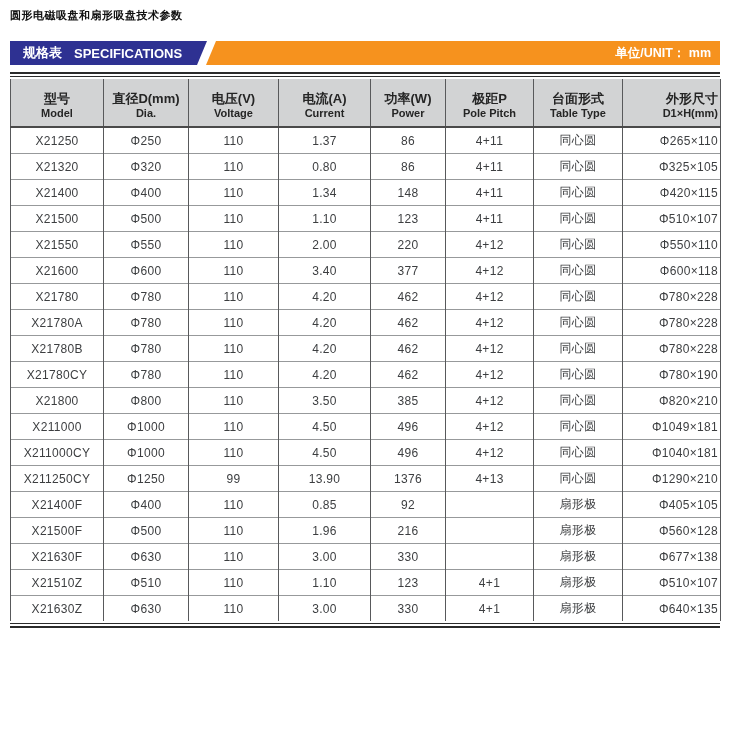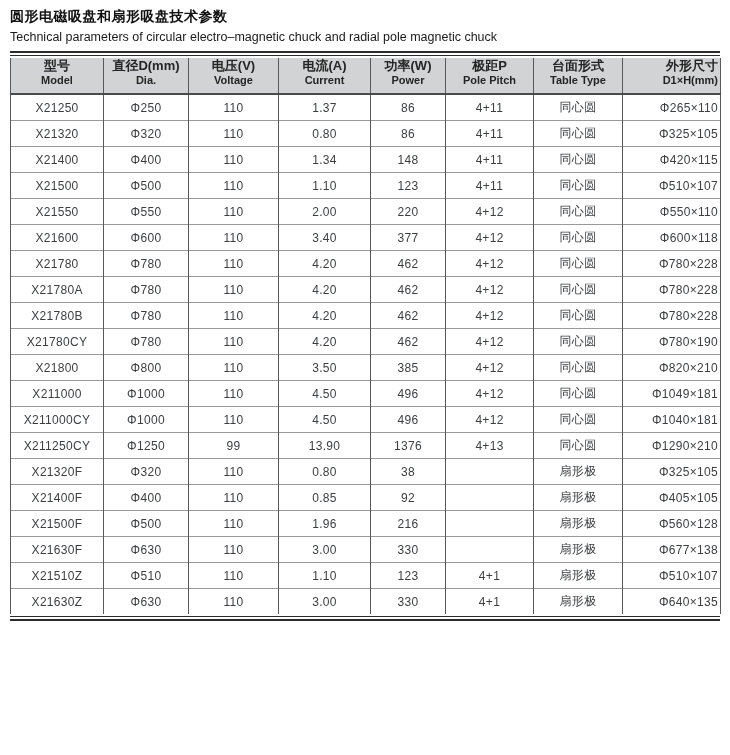--- a/index.html
+++ b/index.html
@@ -4,21 +4,21 @@
 <style>
   html,body { margin:0; padding:0; background:#ffffff; }
   body {
     width:730px; height:755px;
     font-family:"Liberation Sans", sans-serif;
     color:#1d1d1d;
     overflow:hidden;
   }
   .page { padding:8px 10px 0 10px; box-sizing:border-box; }
 
-  .title-zh { font-size:14px; font-weight:bold; color:#111; letter-spacing:.5px; }
+  .title-zh { font-size:11px; font-weight:bold; color:#111; letter-spacing:.5px; }
   .title-en { font-size:12.5px; color:#1a1a1a; margin-top:4px; }
 
   .banner { position:relative; height:24px; width:710px; margin-top:18px; }
   .banner-orange {
     position:absolute; inset:0;
     background:var(--accent_orange,#F6921E);
     clip-path:polygon(206px 0, 710px 0, 710px 24px, 196px 24px);
   }
   .banner-blue {
     position:absolute; inset:0;
@@ -45,40 +45,47 @@
   }
   th, td {
     border-left:1px solid #58595b;
     text-align:center; vertical-align:middle;
     overflow:hidden; white-space:nowrap;
   }
   th:last-child, td:last-child { border-right:1px solid #58595b;text-align:right; }
   thead th {
     background:var(--header_gray,#d2d3d4);
     border-bottom:2px solid #4a4a4a;
-    padding:0 2px 5px 2px;
+    padding:12px 2px 5px 2px;
     color:#252525;
     margin-top:34px;
   }
   .h-zh { font-size:13px; font-weight:bold; line-height:15px; }
   .h-en { font-size:11px; font-weight:bold; line-height:15px; }
   tbody td {
     height:25px; padding:0 2px;
     font-size:12px; color:#3c3e40; letter-spacing:.3px;
   }
   tbody tr:not(:first-child) td { border-top:1px solid #97999b; }
 </style>
 </head>
 <body>
 
 <div class="page">
 
   <div class="title-zh">圆形电磁吸盘和扇形吸盘技术参数</div>
-  <div class="title-en">Technical parameters of circular electro–magnetic chuck and radial pole magnetic chuck</div>
-
+
+  <div class="banner">
+    <div class="banner-orange"></div>
+    <div class="banner-blue">
+      <span>规格表</span>
+      <span>SPECIFICATIONS</span>
+    </div>
+    <div class="banner-unit">单位/UNIT： mm</div>
+  </div>
 
   <div class="tbl-zone">
     <div class="rule thick"></div>
     <div class="rule thin gap-above"></div>
 
     <table>
       <colgroup>
         <col style="width:93px">
           <col style="width:85px">
           <col style="width:90px">
@@ -259,30 +266,20 @@
     <td>X211250CY</td>
     <td>Φ1250</td>
     <td>99</td>
     <td>13.90</td>
     <td>1376</td>
     <td>4+13</td>
     <td>同心圆</td>
     <td>Φ1290×210</td>
   </tr>
           <tr>
-    <td>X21320F</td>
-    <td>Φ320</td>
-    <td>110</td>
-    <td>0.80</td>
-    <td>38</td>
-    <td></td>
-    <td>扇形极</td>
-    <td>Φ325×105</td>
-  </tr>
-          <tr>
     <td>X21400F</td>
     <td>Φ400</td>
     <td>110</td>
     <td>0.85</td>
     <td>92</td>
     <td></td>
     <td>扇形极</td>
     <td>Φ405×105</td>
   </tr>
           <tr>

